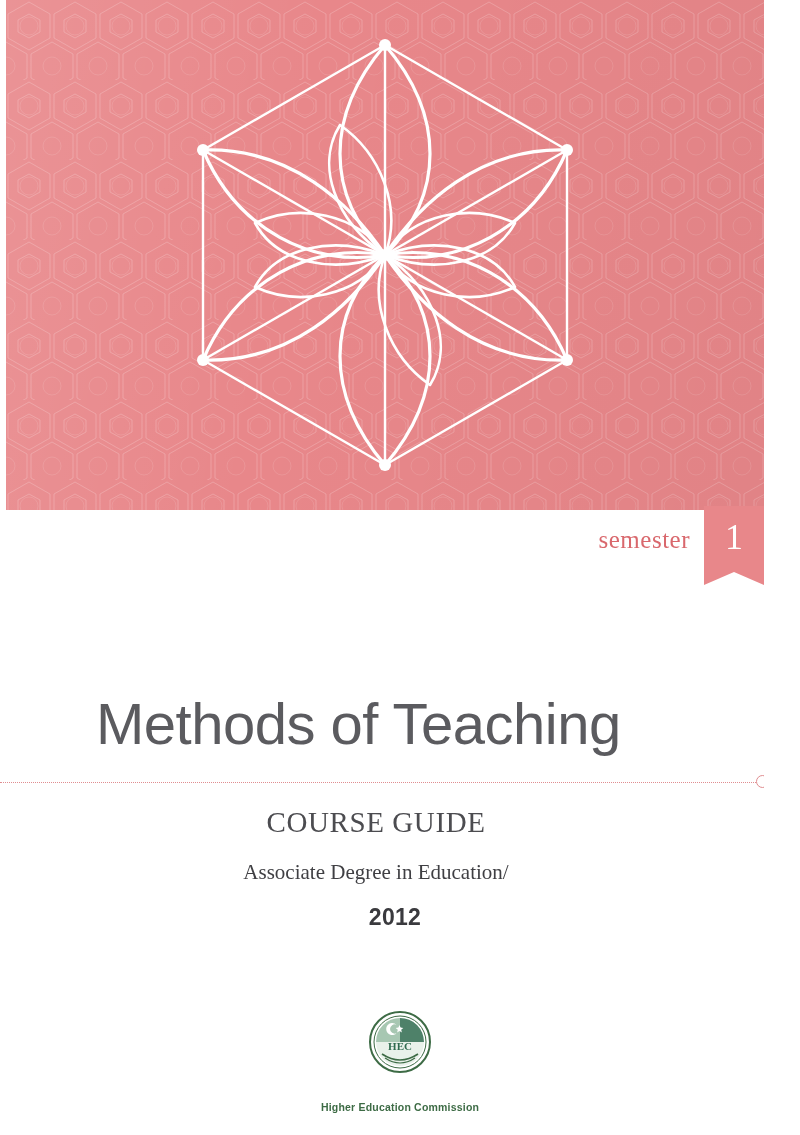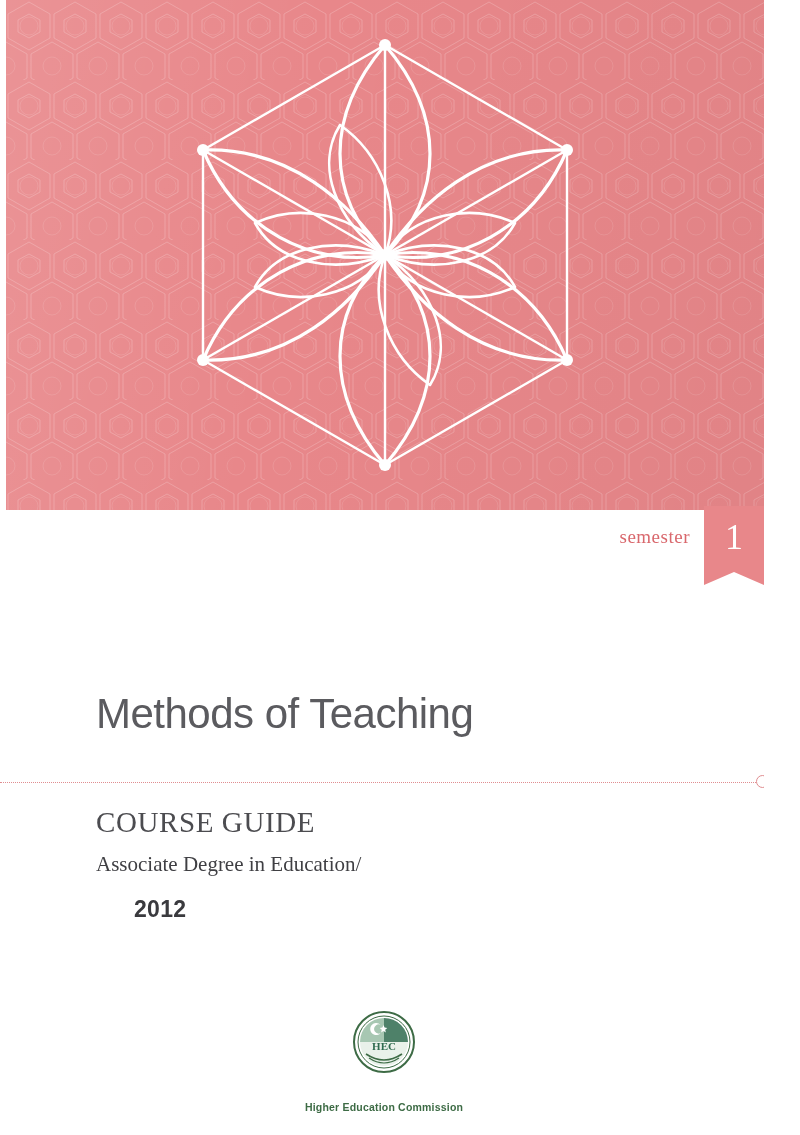--- a/index.html
+++ b/index.html
@@ -69,21 +69,21 @@
   
   .semester-wrap {
     position: absolute;
     right: 36px;
     top: 506px;
     display: flex;
     align-items: flex-start;
   }
   .semester-label {
     font-family: "Liberation Serif", serif;
-    font-size: 19px;
+    font-size: 25px;
     color: #d9686d;
     letter-spacing: 0.5px;
     margin-right: 14px;
     margin-top: 20px;
     white-space: nowrap;
     text-align: center;
   }
   .semester-badge {
     position: relative;
     width: 60px;
@@ -114,21 +114,21 @@
     transform: translateY(-2px);
   }
 
   
   .title {
     position: absolute;
     left: 96px;
     top: 690px;
     font-family: "Liberation Sans", sans-serif;
     font-weight: 300;
-    font-size: 42px;
+    font-size: 58px;
     color: #5b5b5f;
     letter-spacing: -0.5px;
     white-space: nowrap;
   }
 
   .divider {
     position: absolute;
     left: 0;
     top: 782px;
     width: 768px;
@@ -144,49 +144,50 @@
     border: 1.5px solid #e08d90;
     border-radius: 50%;
     background: #ffffff;
   }
 
   .subtitle-block {
     position: absolute;
     left: 96px;
     top: 806px;
     width: 560px;
+    text-align: center;
   }
   .course-guide {
     font-family: "Liberation Serif", serif;
     font-size: 29px;
     color: #4c4c50;
     letter-spacing: 0.6px;
     line-height: 1.12;
   }
   .program-line {
     font-family: "Liberation Serif", serif;
     font-size: 21px;
     color: #3f3f43;
     line-height: 1.42;
-    margin-top: 12px;
+    margin-top: 20px;
   }
   .year {
     font-family: "Liberation Sans", sans-serif;
     font-weight: bold;
     font-size: 23px;
     color: #3a3a3e;
     margin-top: 16px;
     letter-spacing: 0.3px;
     margin-left: 38px;
   }
 
   
   .footer {
     position: absolute;
-    left: 0;
+    left: 16px;
     top: 1010px;
     width: 768px;
     display: flex;
     flex-direction: column;
     align-items: center;
   }
   .hec-logo {
     width: 64px;
     height: 64px;
   }

